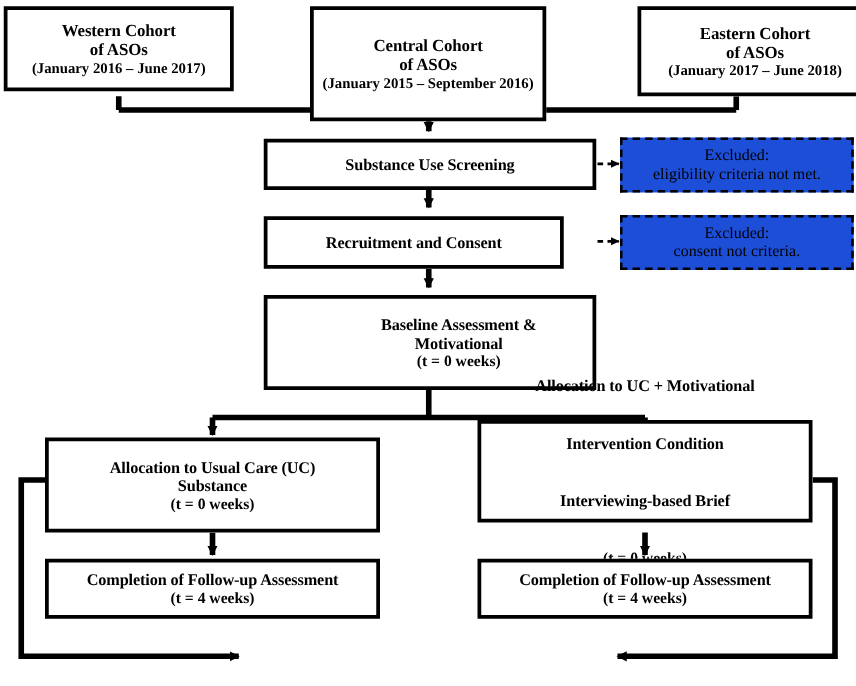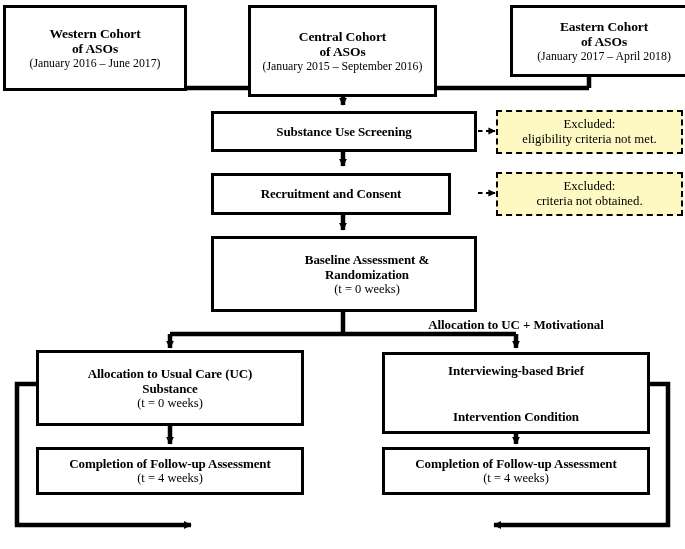--- a/index.html
+++ b/index.html
@@ -38,30 +38,30 @@
     line-height: 1.16;
     z-index: 2;
   }
   .node .t-bold {
     font-weight: bold;
     font-size: 13px;
     letter-spacing: -0.1px;
     white-space: nowrap;
   }
   .node .t-plain {
-    font-weight: normal;
+    font-weight: bold;
     font-size: 12.5px;
     white-space: nowrap;
   }
   .cohort .t-bold { font-size: 13.5px; }
   .cohort .t-plain { font-size: 11.8px; }
   .excluded {
     position: absolute;
     box-sizing: border-box;
-    background: #fef9c3;
+    background: #1d4ed8;
     border: 2px dashed #000000;
     display: flex;
     flex-direction: column;
     align-items: center;
     justify-content: center;
     text-align: center;
     line-height: 1.2;
     z-index: 2;
   }
   .excluded .e-line {
@@ -113,77 +113,77 @@
     </g>
 
     <g stroke="#000000" fill="none" stroke-width="2.2" stroke-dasharray="4.5 3.5">
 
       <path d="M478,131 L495,131" marker-end="url(#arrowDash)"></path>
 
       <path d="M478,193 L495,193" marker-end="url(#arrowDash)"></path>
     </g>
   </svg>
 
-  <div class="node cohort" style="left:3px; top:5px; width:184px; height:86px;">
+  <div class="node cohort" style="left:3px; top:5px; width:184px; height:68px;">
     <div class="t-bold">Western Cohort</div>
     <div class="t-bold">of ASOs</div>
     <div class="t-plain">(January 2016 – June 2017)</div>
   </div>
 
   <div class="node cohort" style="left:248px; top:5px; width:189px; height:92px;">
     <div class="t-bold">Central Cohort</div>
     <div class="t-bold">of ASOs</div>
     <div class="t-plain">(January 2015 – September 2016)</div>
   </div>
 
   <div class="node cohort" style="left:510px; top:5px; width:188px; height:72px;">
     <div class="t-bold">Eastern Cohort</div>
     <div class="t-bold">of ASOs</div>
-    <div class="t-plain">(January 2017 – April 2018)</div>
+    <div class="t-plain">(January 2017 – June 2018)</div>
   </div>
 
   <div class="node" style="left:211px; top:111px; width:266px; height:41px;">
     <div class="t-bold">Substance Use Screening</div>
   </div>
 
   <div class="excluded" style="left:496px; top:110px; width:187px; height:44px;">
     <div class="e-line">Excluded:</div>
     <div class="e-line">eligibility criteria not met.</div>
   </div>
 
   <div class="node" style="left:211px; top:173px; width:240px; height:42px;">
     <div class="t-bold">Recruitment and Consent</div>
   </div>
 
   <div class="excluded" style="left:496px; top:172px; width:187px; height:44px;">
     <div class="e-line">Excluded:</div>
-    <div class="e-line">criteria not obtained.</div>
+    <div class="e-line">consent not criteria.</div>
   </div>
 
   <div class="node" style="left:211px; top:236px; width:266px; height:76px;padding-left:46px;">
     <div class="t-bold">Baseline Assessment &amp;</div>
-    <div class="t-bold">Randomization</div>
+    <div class="t-bold">Motivational</div>
     <div class="t-plain">(t = 0 weeks)</div>
   </div>
 
   <div class="node" style="left:36px; top:350px; width:268px; height:76px;">
     <div class="t-bold">Allocation to Usual Care (UC)</div>
     <div class="t-bold">Substance</div>
     <div class="t-plain">(t = 0 weeks)</div>
   </div>
 
   <div class="node" style="left:36px; top:447px; width:268px; height:48px;">
     <div class="t-bold">Completion of Follow-up Assessment</div>
     <div class="t-plain">(t = 4 weeks)</div>
   </div>
 
-  <div class="node" style="left:382px; top:352px; width:268px; height:82px;gap:31px;">
+  <div class="node" style="left:382px; top:336px; width:268px; height:82px;gap:31px;">
     <div class="t-bold">Allocation to UC + Motivational</div>
+    <div class="t-bold">Intervention Condition</div>
     <div class="t-bold">Interviewing-based Brief</div>
-    <div class="t-bold">Intervention Condition</div>
     <div class="t-plain">(t = 0 weeks)</div>
   </div>
 
   <div class="node" style="left:382px; top:447px; width:268px; height:48px;">
     <div class="t-bold">Completion of Follow-up Assessment</div>
     <div class="t-plain">(t = 4 weeks)</div>
   </div>
 
 
 </div>

